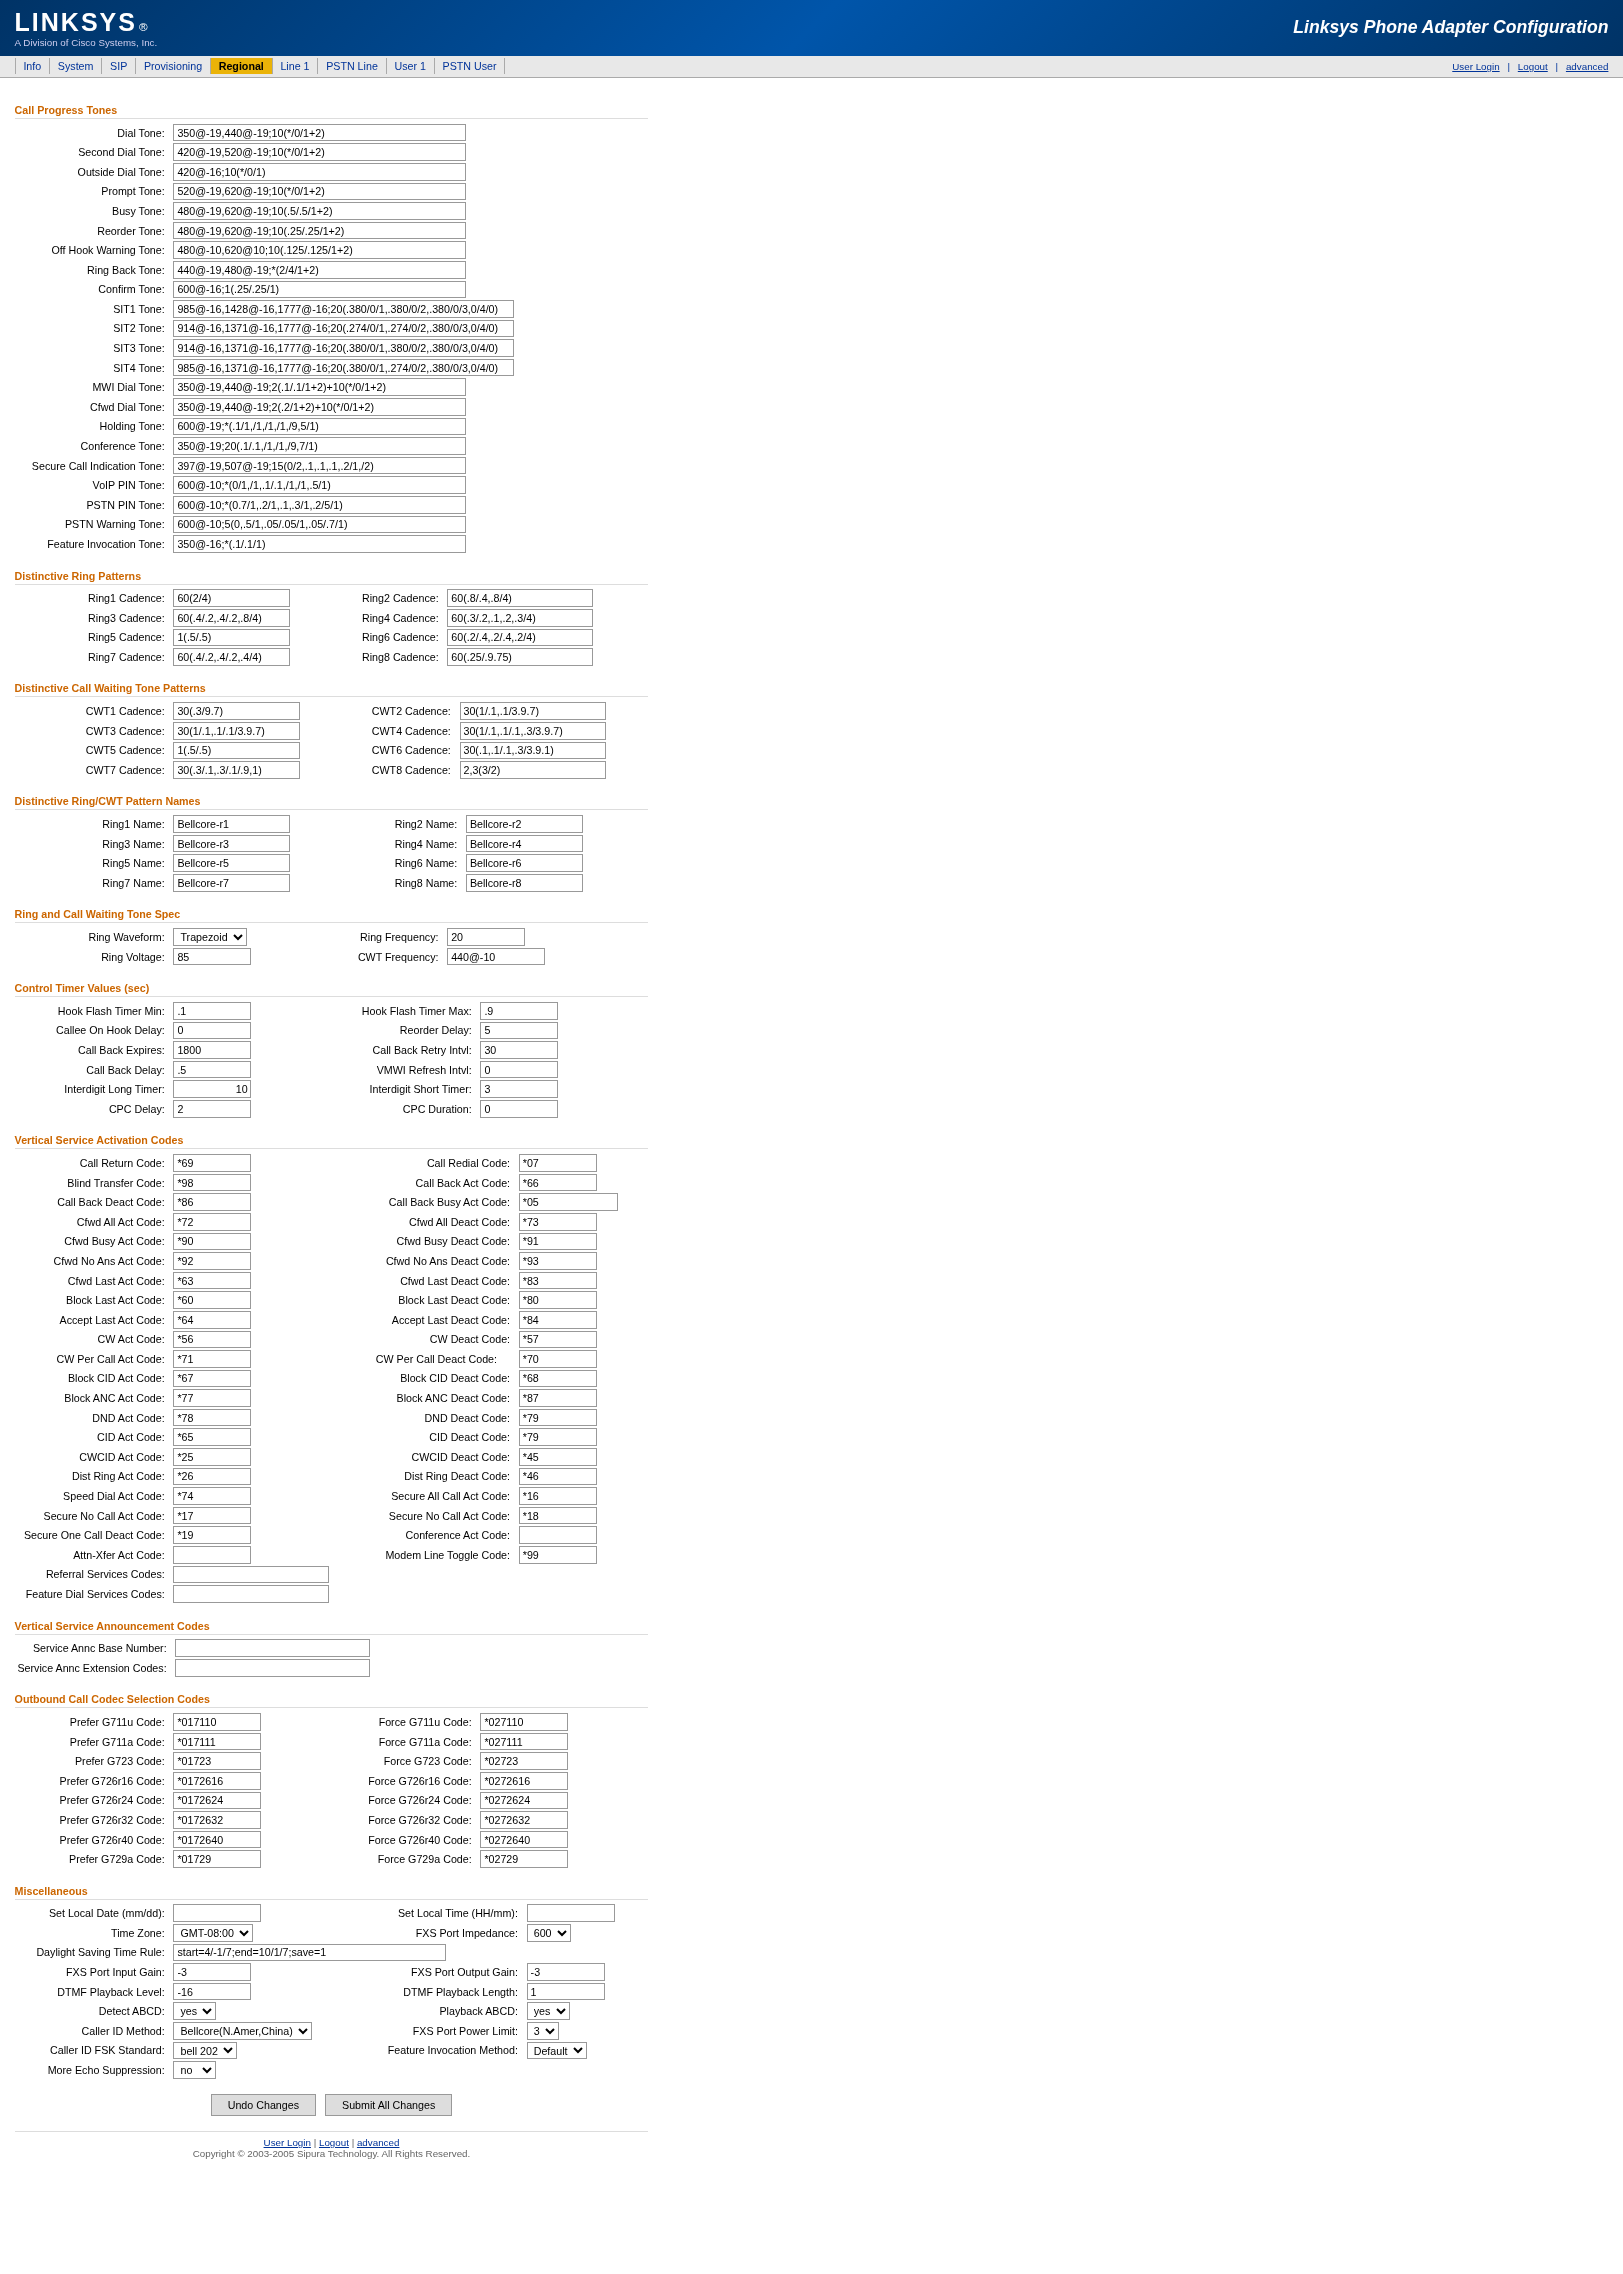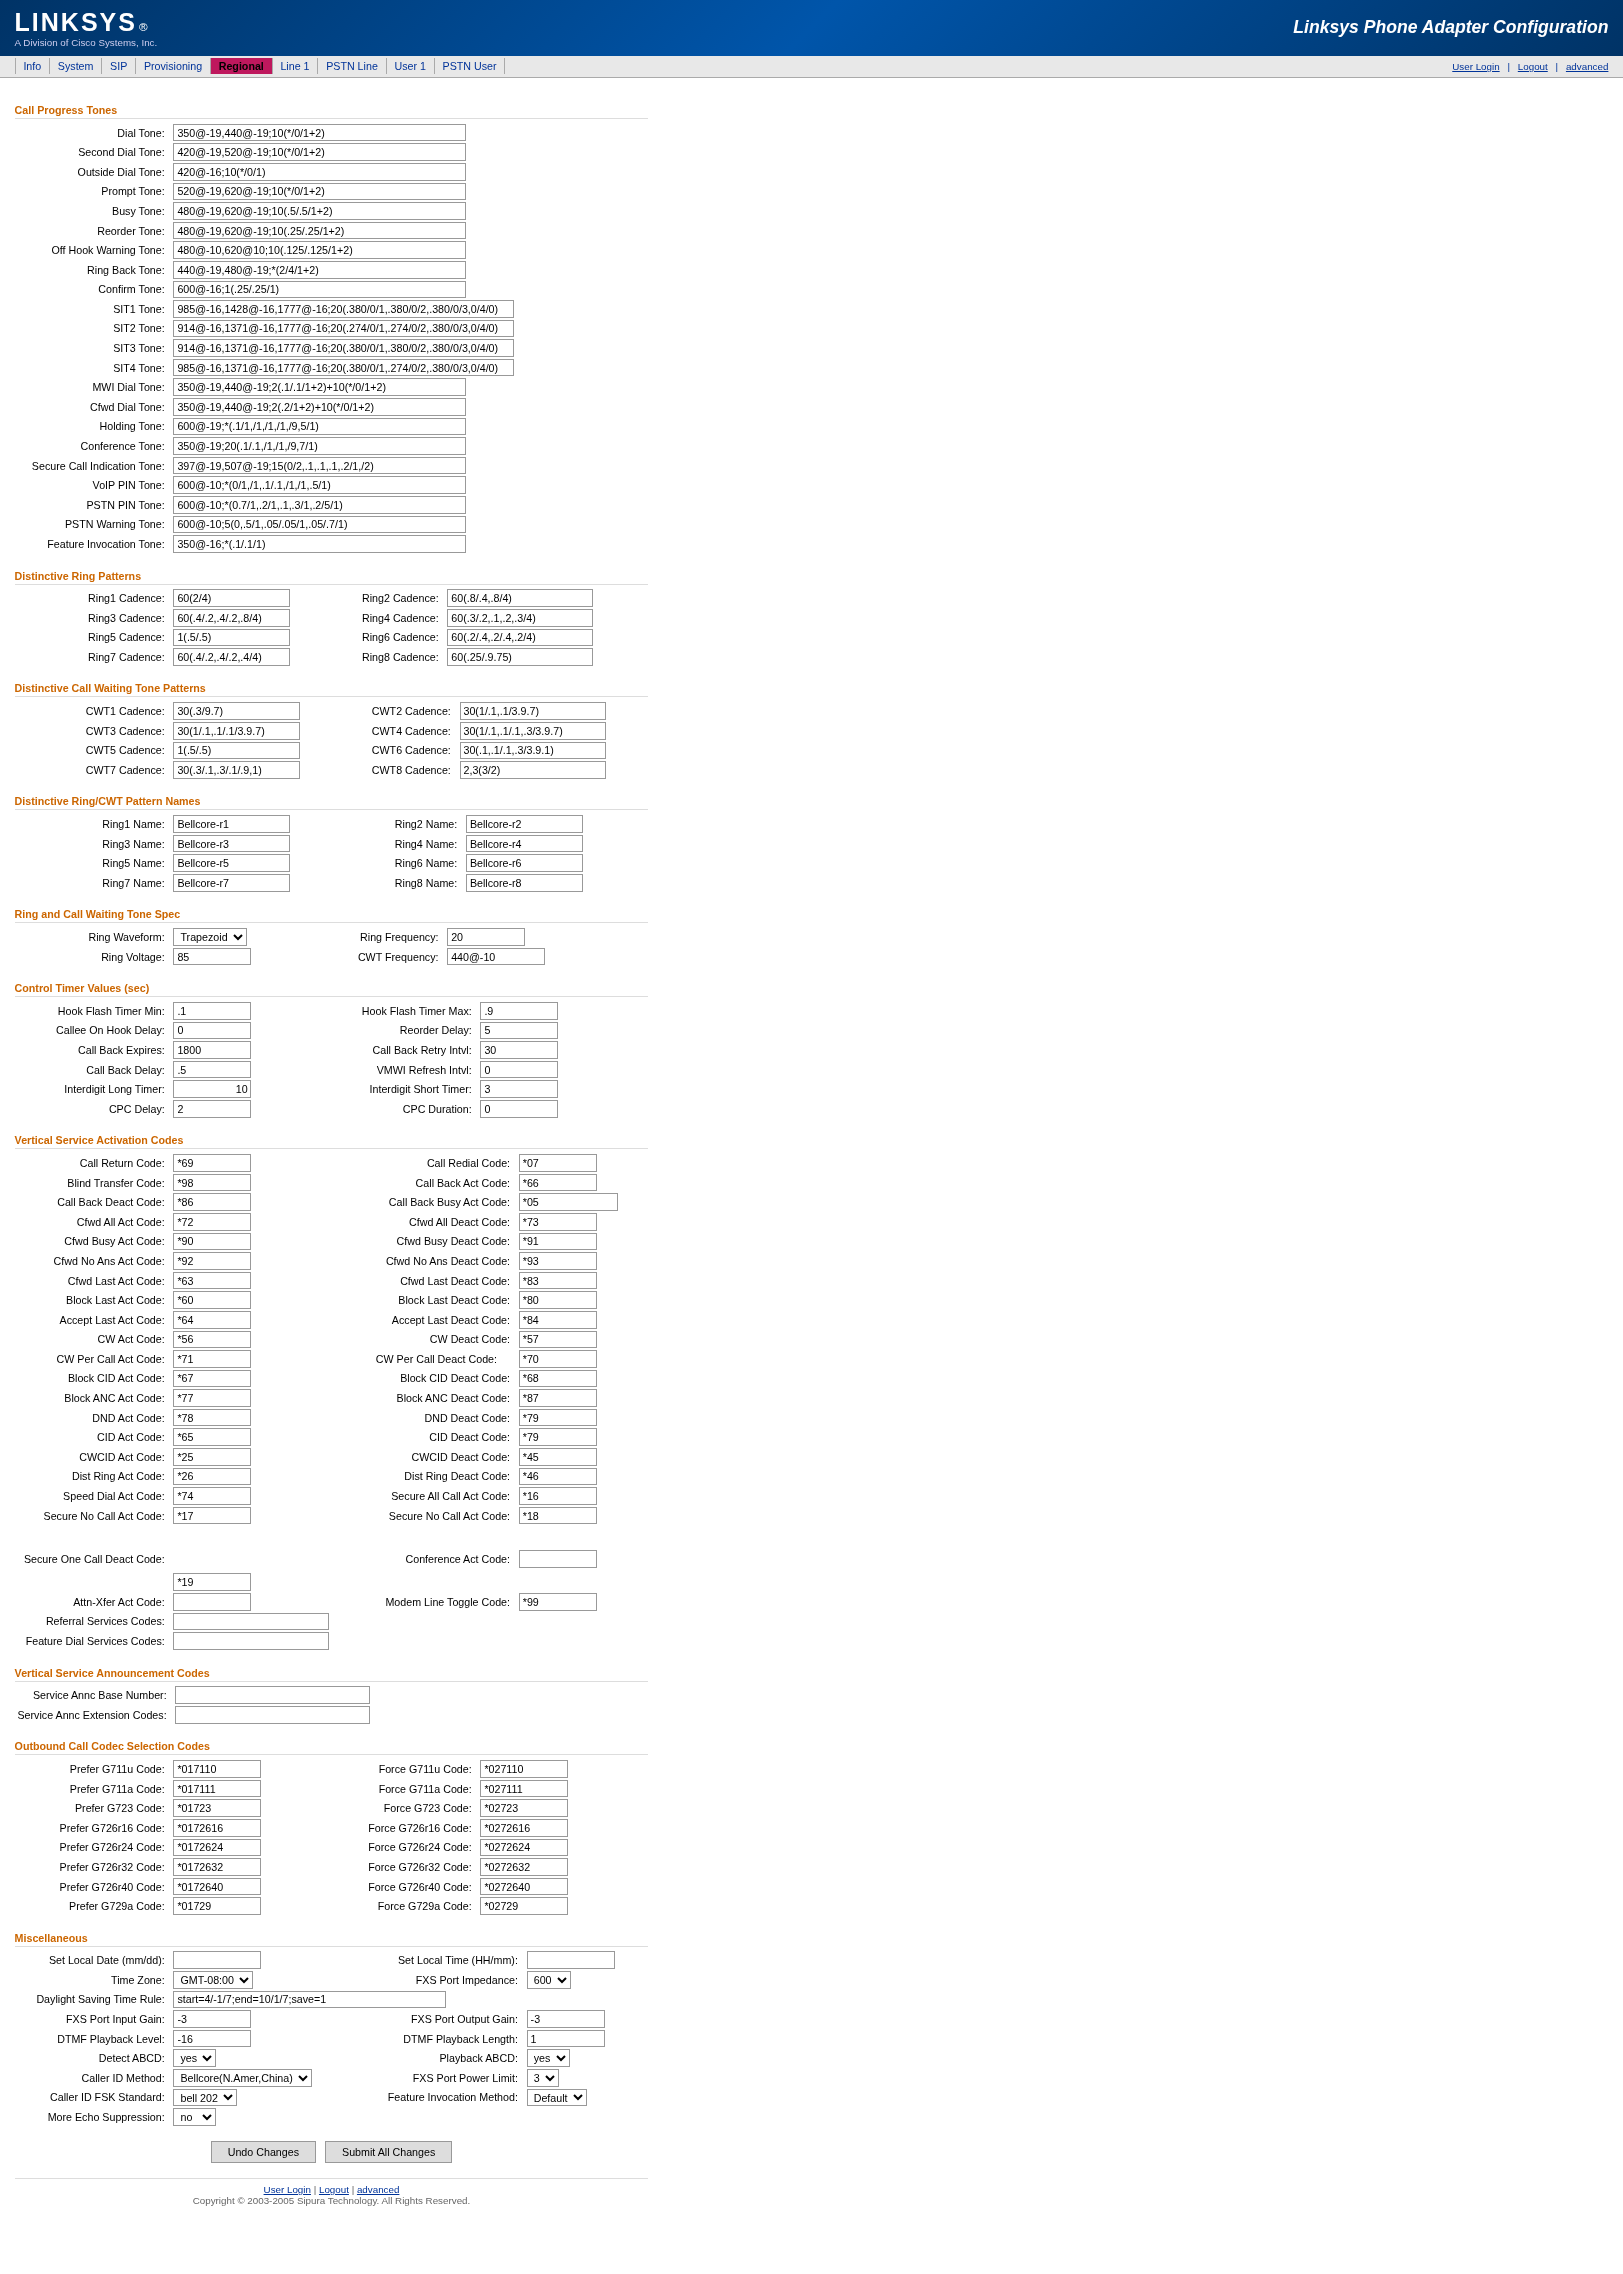--- a/index.html
+++ b/index.html
@@ -4,21 +4,21 @@
   <style>
     * { margin: 0; padding: 0; box-sizing: border-box; }
     body { font-family: Arial, Helvetica, sans-serif; font-size: 10.7px; background: #fff; color: #000; }
     
     .header { background: linear-gradient(135deg, #003366 0%, #0055aa 50%, #003366 100%); padding: 7.8px 14.6px; display: flex; justify-content: space-between; align-items: center; }
     .logo-area { display: flex; flex-direction: column; }
     
     .nav-bar { background: #e8e8e8; border-bottom: 1px solid #aaa; padding: 2.9px 14.6px; display: flex; align-items: center; gap: 0; }
     .nav-item { padding: 2px 7.8px; color: #003399; text-decoration: none; font-size: 10.7px; border-right: 1px solid #aaa; cursor: pointer; }
     .nav-item:first-child { border-left: 1px solid #aaa; }
-    .nav-item.active { background: #be185d; font-weight: bold; color: #000; }
+    .nav-item.active { background: #eab308; font-weight: bold; color: #000; }
     .nav-right { margin-left: auto; display: flex; gap: 7.8px; font-size: 9.8px; color: #003399; }
     .nav-right a { color: #003399; text-decoration: underline; cursor: pointer; }
     
     .content { padding: 9.8px 14.6px; max-width: 663px; }
     
     .section-title { color: #cc6600; font-weight: bold; font-size: 10.7px; margin: 9.8px 0 3.9px 0; border-bottom: 1px solid #ddd; padding-bottom: 2px; }
     
     table.form-table { width: 100%; border-collapse: collapse; }
     table.form-table td { padding: 1px 2.9px; vertical-align: middle; font-size: 10.7px; }
     table.form-table td.lbl { text-align: right; white-space: nowrap; width: 156px; padding-right: 5.9px; }
@@ -434,21 +434,21 @@
       <td class="val"><input type="text" value="*16" style="width: 78px;"></td>
     </tr>
     <tr>
       <td class="lbl">Secure No Call Act Code:</td>
       <td class="val"><input type="text" value="*17" style="width: 78px;"></td>
       <td style="text-align:right; padding-right:5.9px;">Secure No Call Act Code:</td>
       <td class="val"><input type="text" value="*18" style="width: 78px;"></td>
     </tr>
     <tr>
       <td class="lbl">Secure One Call Deact Code:</td>
-      <td class="val"><input type="text" value="*19" style="width: 78px; margin-top: 47px;"></td>
+      <td class="val"><input type="text" value="*19" style="width: 78px;"></td>
       <td style="text-align:right; padding-right:5.9px;">Conference Act Code:</td>
       <td class="val"><input type="text" value="" style="width: 78px;"></td>
     </tr>
     <tr>
       <td class="lbl">Attn-Xfer Act Code:</td>
       <td class="val"><input type="text" value="" style="width: 78px;"></td>
       <td style="text-align:right; padding-right:5.9px;">Modem Line Toggle Code:</td>
       <td class="val"><input type="text" value="*99" style="width: 78px;"></td>
     </tr>
     <tr>

